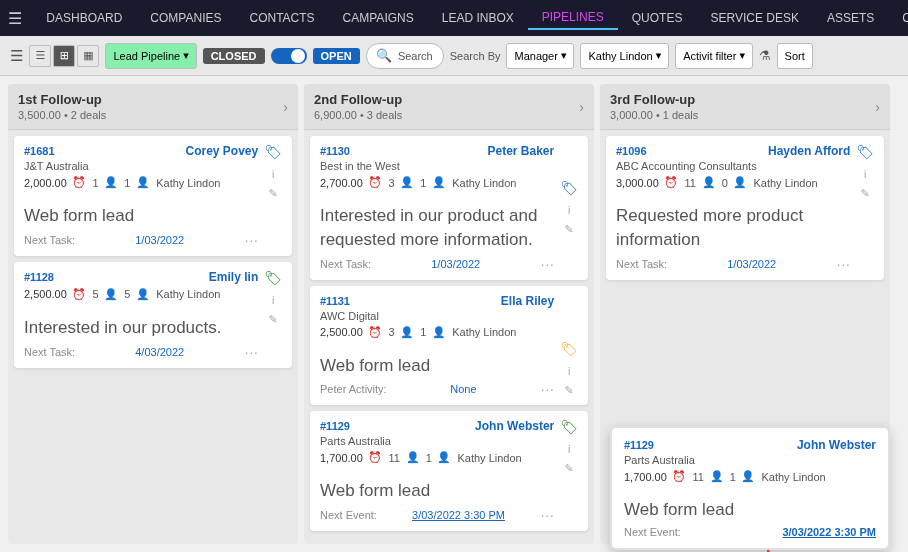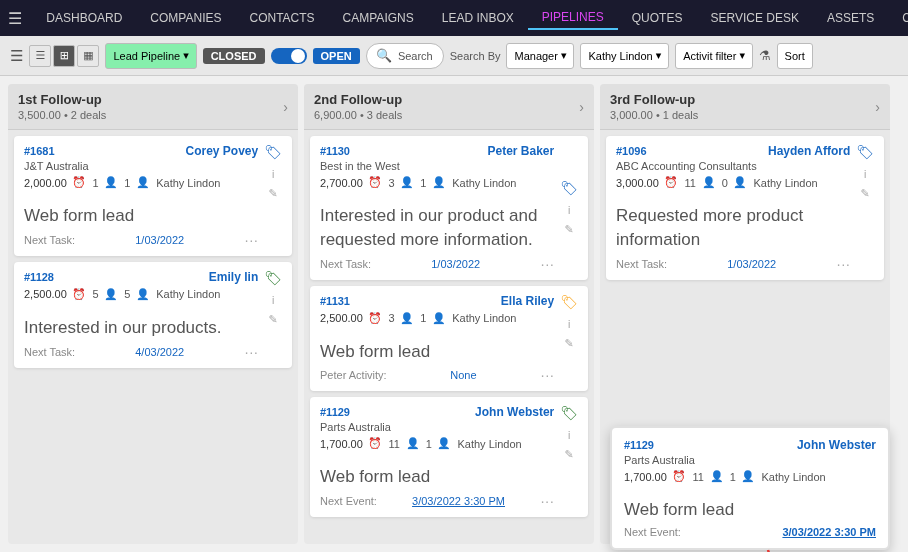--- a/index.html
+++ b/index.html
@@ -240,26 +240,27 @@
           </div>
           <div style="display:flex;flex-direction:column;align-items:center;gap:6px;margin-left:6px;">
             <span style="color:#1565c0;font-size:14px;">🏷</span>
             <span class="action-icon">ℹ</span>
             <span class="action-icon">✎</span>
           </div>
         </div>
       </div>
 
       <div class="deal-card">
-        <div style="display:flex;justify-content:space-between;align-items:flex-start;">
+        <div style="display:flex;justify-content:space-between;align-items:flex-end;">
           <div style="flex:1;">
             <div class="deal-card-header">
               <span class="deal-id">#1131</span>
               <span class="deal-name">Ella Riley</span>
             </div>
+            <div class="deal-company">AWC Digital</div>
             <div class="deal-info-row">
               <span class="deal-amount">2,500.00</span>
               <span class="icon-sm">⏰</span>
               <span>3</span>
               <span class="icon-sm">👤</span>
               <span>1</span>
               <span class="icon-sm">👤</span>
               <span>Kathy Lindon</span>
             </div>
             <div class="deal-description">Web form lead</div>

